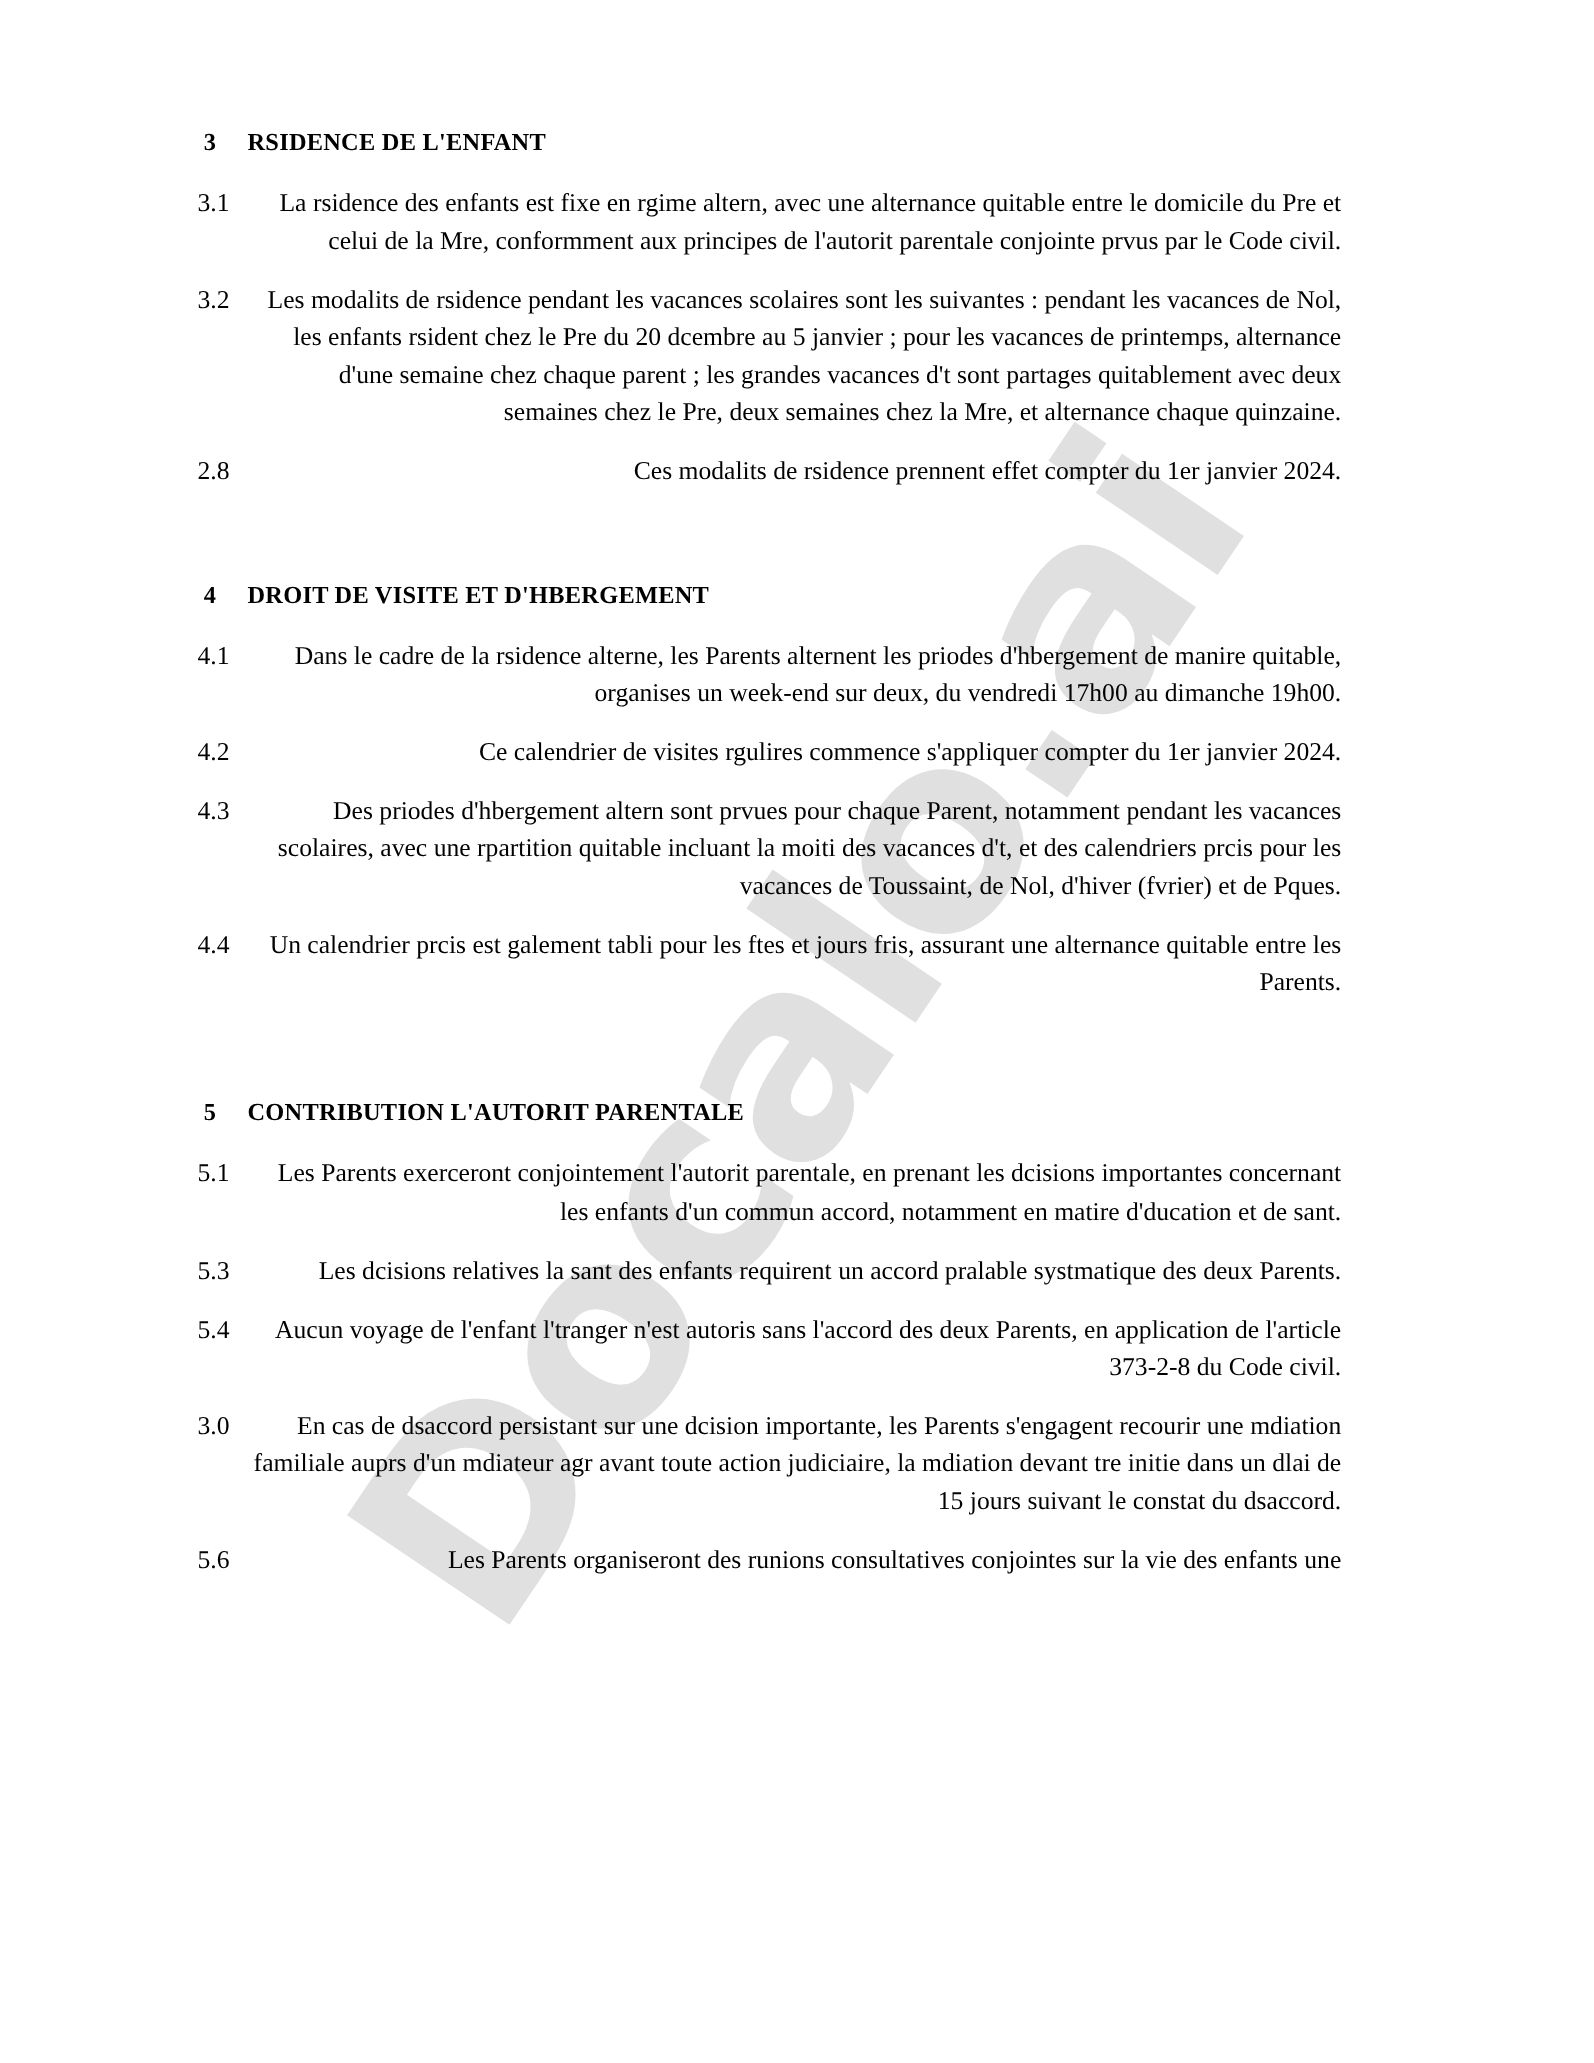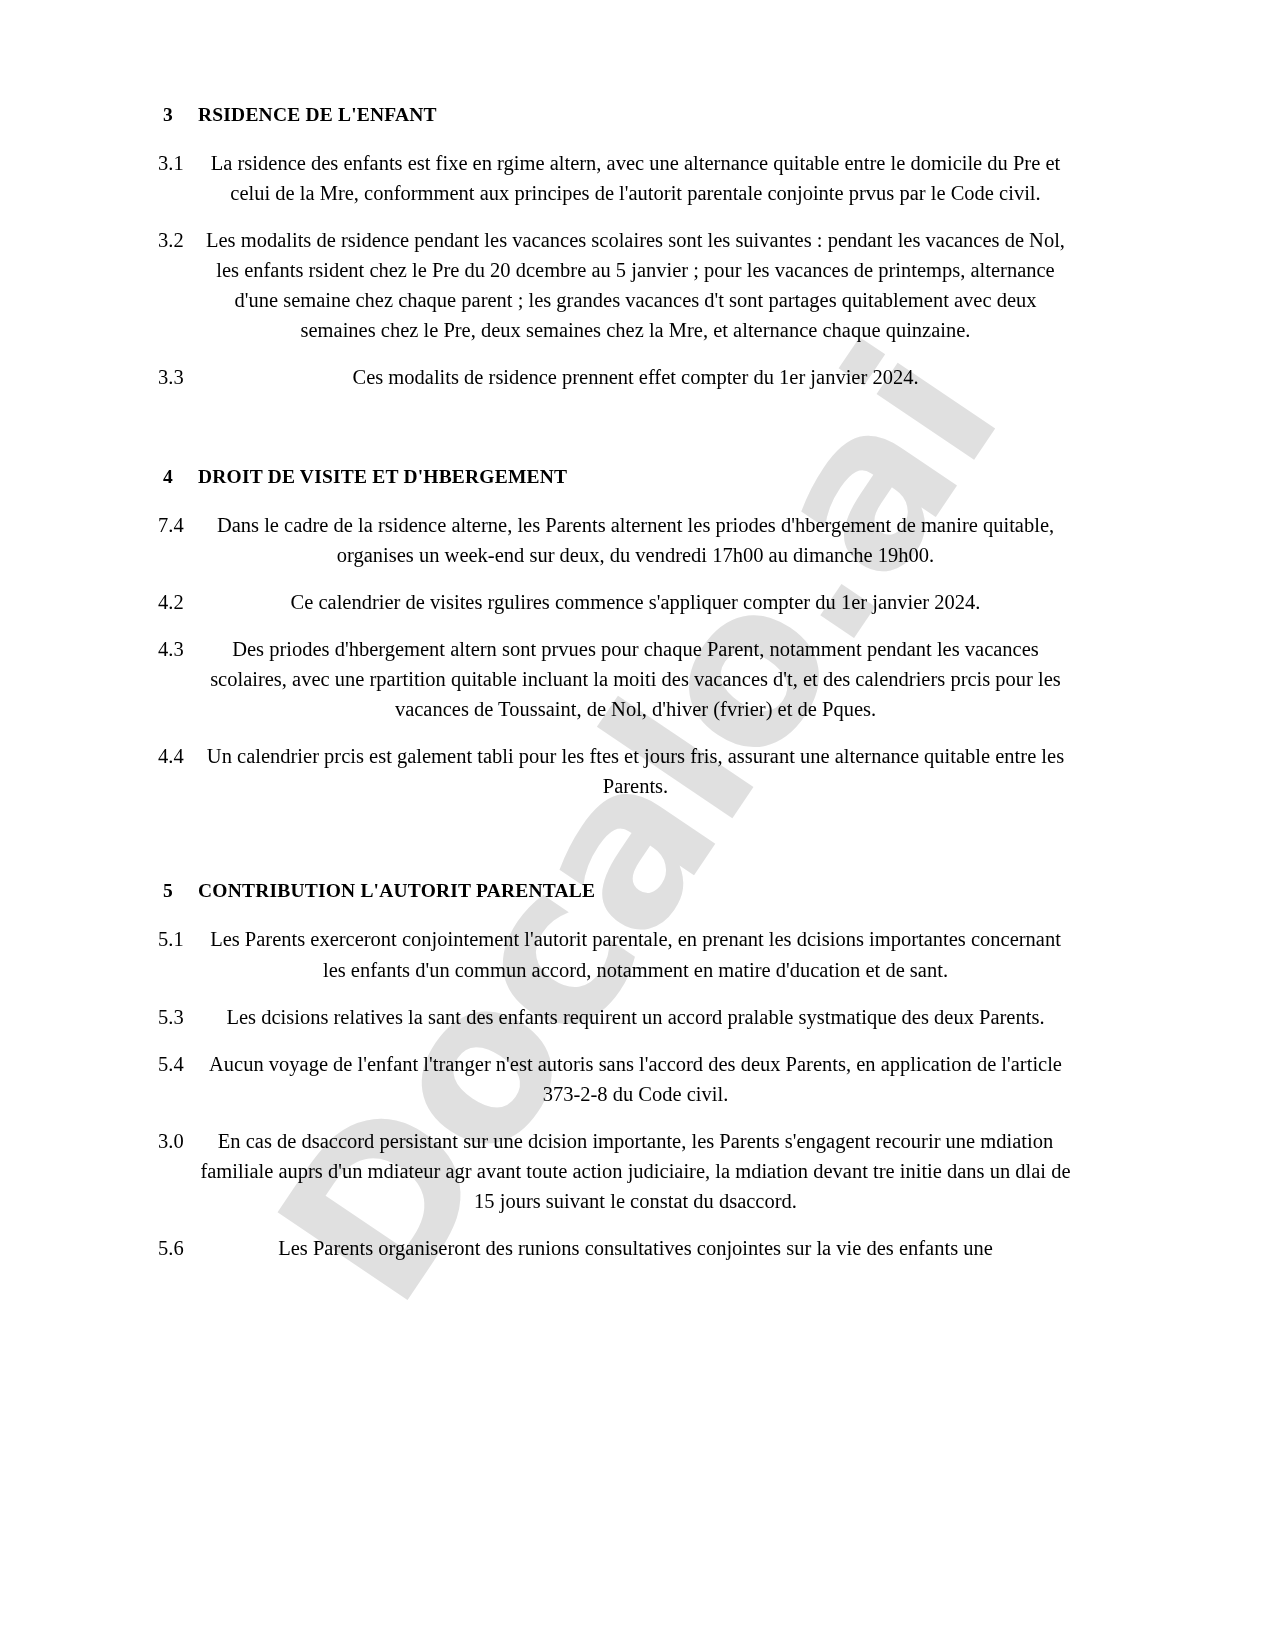--- a/index.html
+++ b/index.html
@@ -85,21 +85,21 @@
     margin: 0 0 17px 0;
   }
   .clause .clause-num {
     width: 40px;
     flex: 0 0 40px;
     text-align: left;
     padding-right: 0;
   }
   .clause .clause-text {
     flex: 1;
-    text-align: center;
+    text-align: right;
   }
 
   .block-gap { height: 57px; }
   .block-gap-2 { height: 62px; }
 </style>
 </head>
 <body style="background: rgb(255, 255, 255); color: rgb(0, 0, 0);">
 
 <div id="watermark-layer">
   <div id="watermark-text" style="color: rgb(224, 224, 224); transform: translate(-50%, -50%) rotate(-56deg);">Docalo.ai</div>
@@ -117,33 +117,33 @@
       <span class="clause-num">3.1</span>
       <span class="clause-text">La rsidence des enfants est fixe en rgime altern, avec une alternance quitable entre le domicile du Pre et celui de la Mre, conformment aux principes de l'autorit parentale conjointe prvus par le Code civil.</span>
     </div>
 
     <div class="clause">
       <span class="clause-num">3.2</span>
       <span class="clause-text">Les modalits de rsidence pendant les vacances scolaires sont les suivantes : pendant les vacances de Nol, les enfants rsident chez le Pre du 20 dcembre au 5 janvier ; pour les vacances de printemps, alternance d'une semaine chez chaque parent ; les grandes vacances d't sont partages quitablement avec deux semaines chez le Pre, deux semaines chez la Mre, et alternance chaque quinzaine.</span>
     </div>
 
     <div class="clause">
-      <span class="clause-num">3.3</span>
+      <span class="clause-num">2.8</span>
       <span class="clause-text">Ces modalits de rsidence prennent effet  compter du 1er janvier 2024.</span>
     </div>
 
     <div class="block-gap"></div>
 
     <div class="section-heading">
       <span class="sec-num">4</span>
       <span class="sec-title">DROIT DE VISITE ET D'HBERGEMENT</span>
     </div>
 
     <div class="clause">
-      <span class="clause-num">7.4</span>
+      <span class="clause-num">4.1</span>
       <span class="clause-text">Dans le cadre de la rsidence alterne, les Parents alternent les priodes d'hbergement de manire quitable, organises un week-end sur deux, du vendredi  17h00 au dimanche  19h00.</span>
     </div>
 
     <div class="clause">
       <span class="clause-num">4.2</span>
       <span class="clause-text">Ce calendrier de visites rgulires commence  s'appliquer  compter du 1er janvier 2024.</span>
     </div>
 
     <div class="clause">
       <span class="clause-num">4.3</span>

